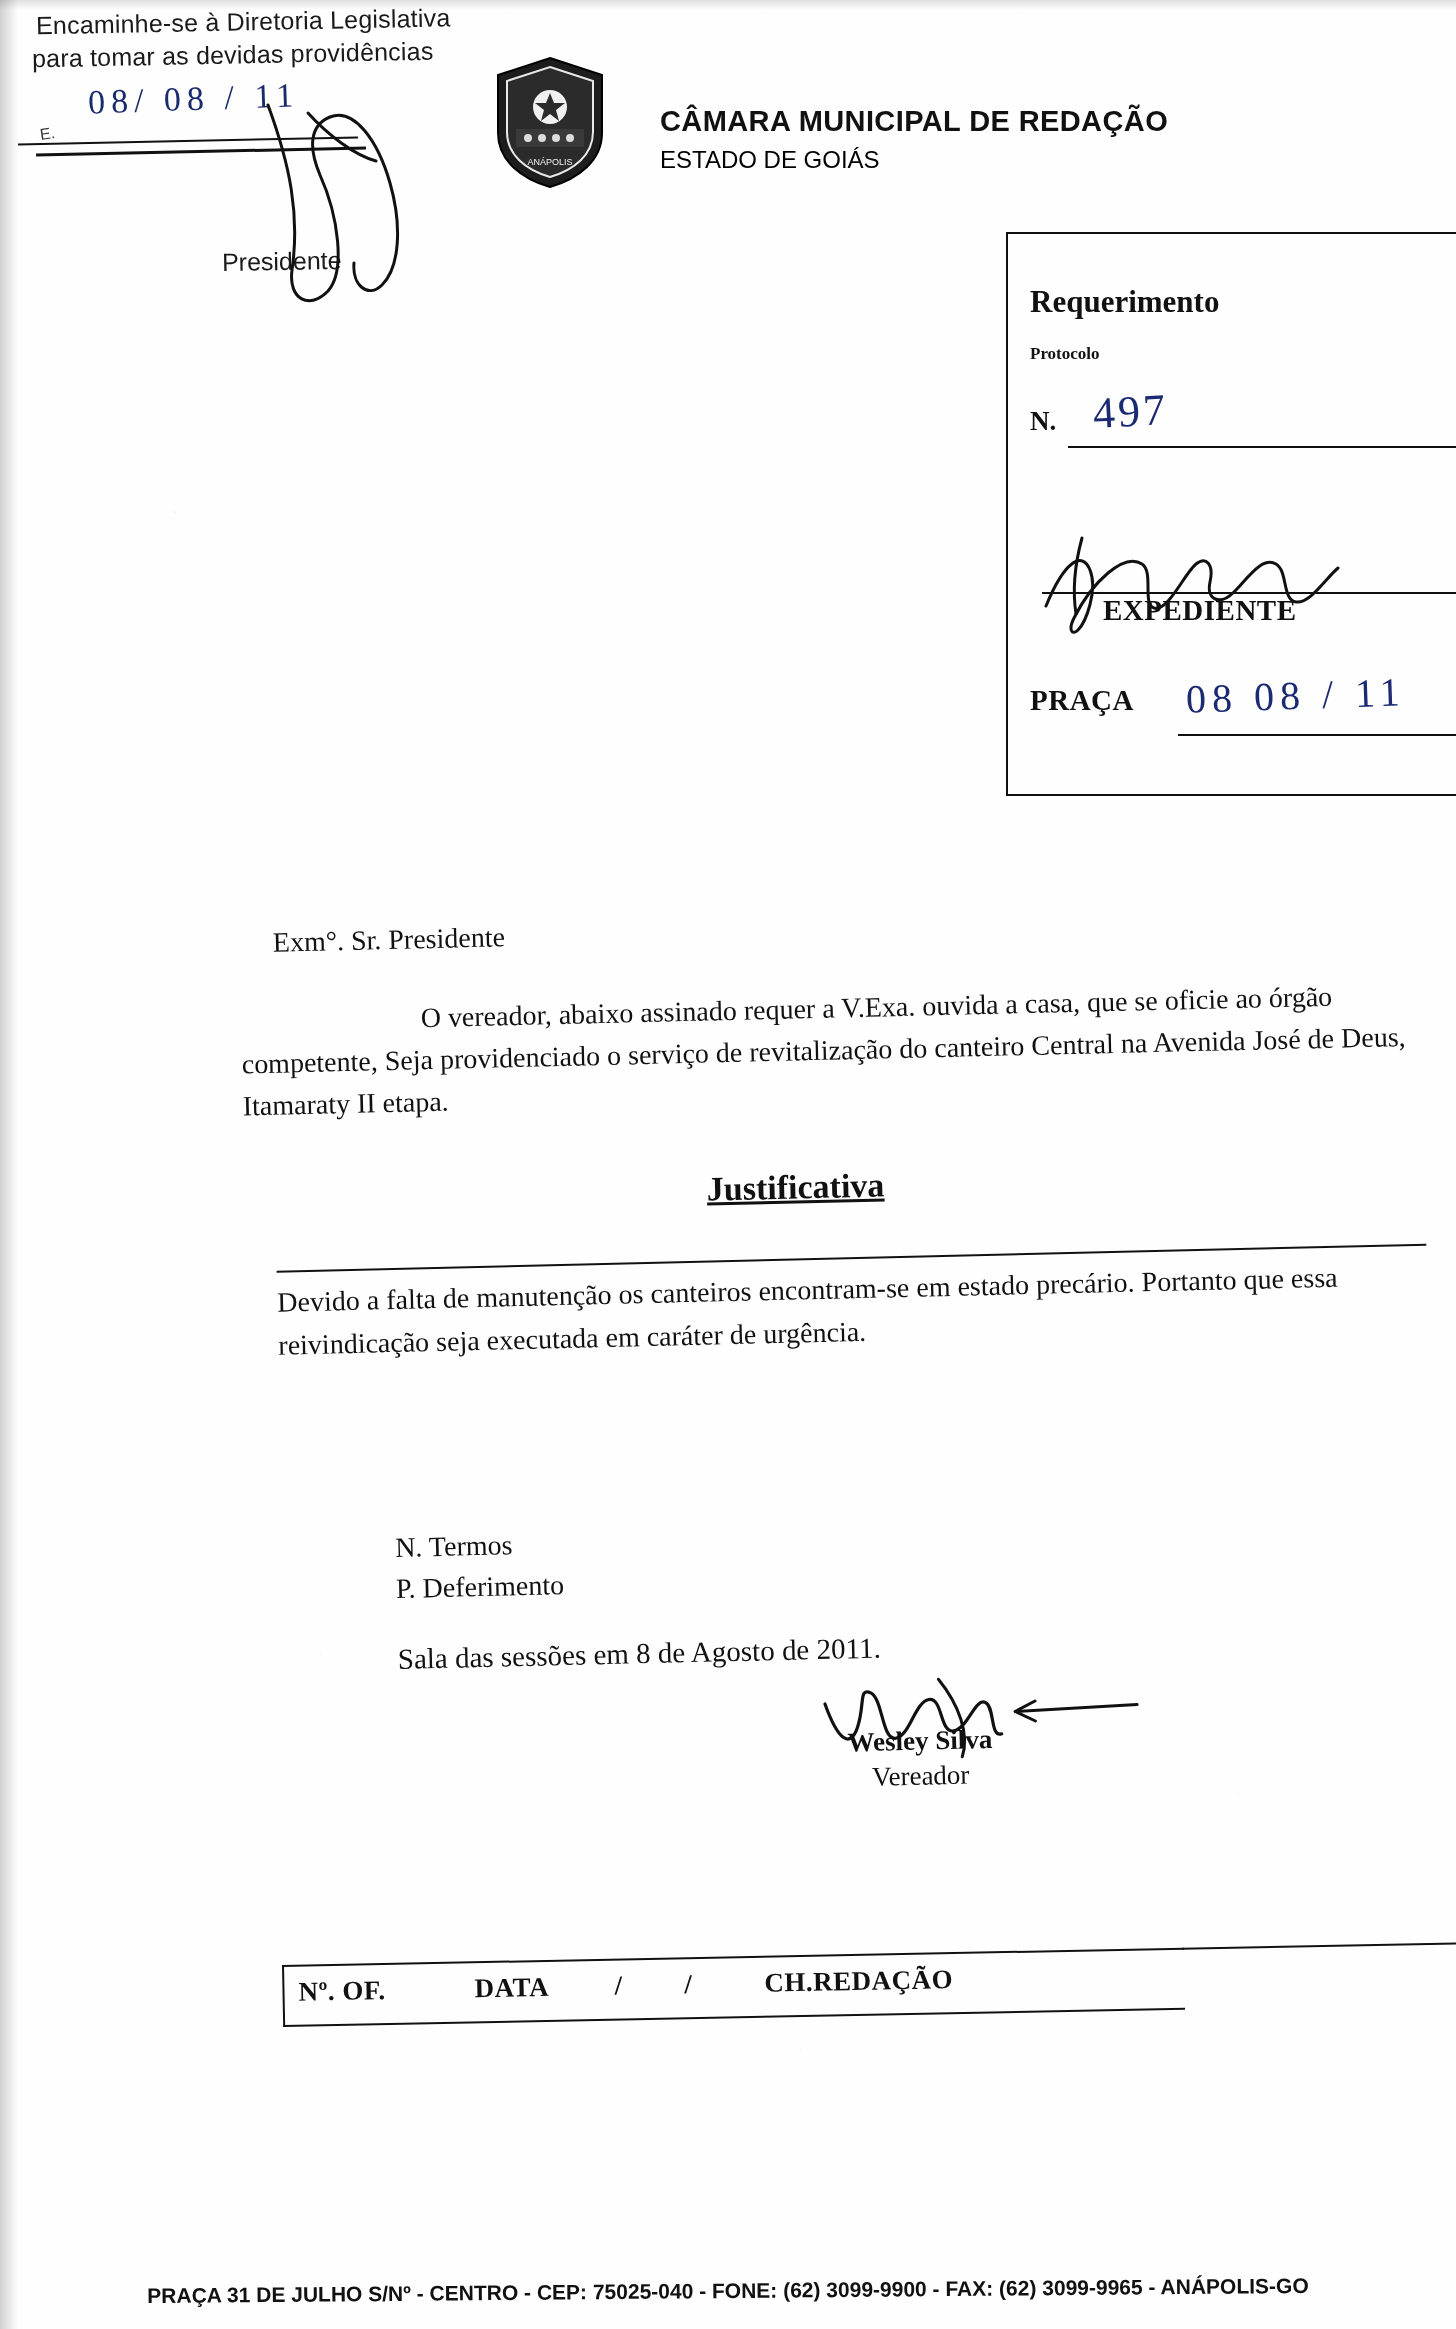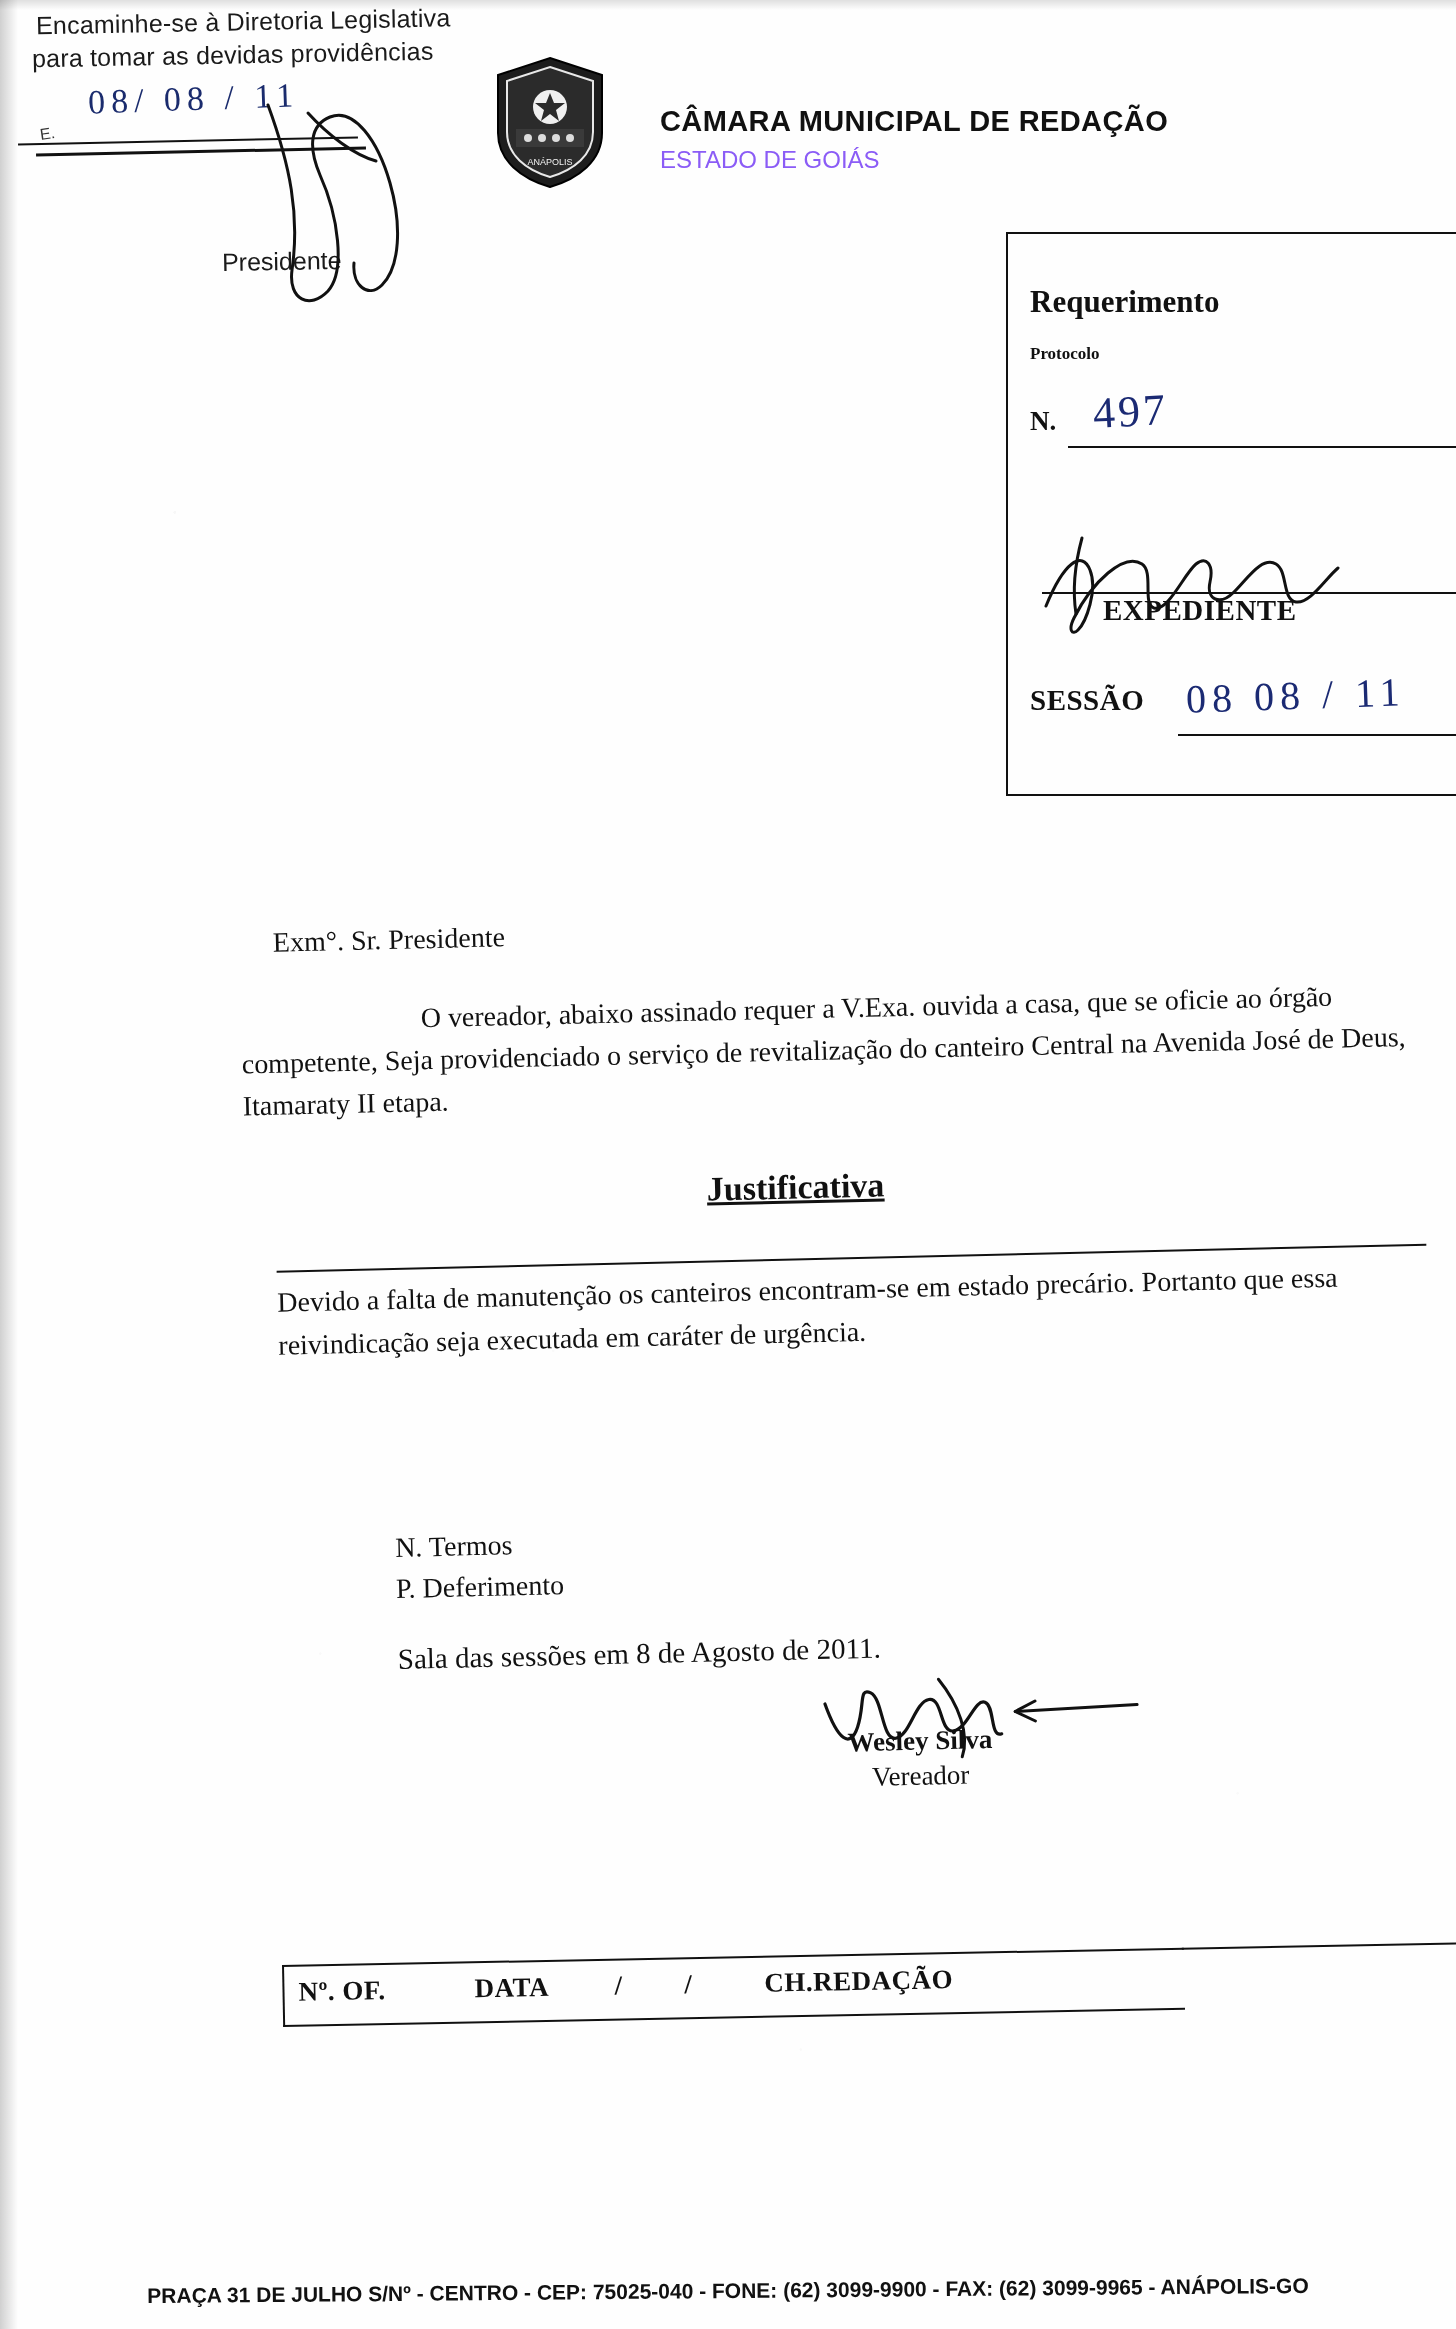--- a/index.html
+++ b/index.html
@@ -134,21 +134,21 @@
   .org-name {
     font-size: 29px;
     font-weight: bold;
     letter-spacing: .4px;
     color: #111;
     white-space: nowrap;
   }
   .org-state {
     margin-top: 8px;
     font-size: 24px;
-    color: #8b5cf6;
+    color: #000000;
   }
 
   
   .protocol {
     position: absolute;
     left: 1006px;
     top: 232px;
     width: 470px;
     height: 560px;
     border: 2px solid #111;
@@ -429,21 +429,21 @@
     <div class="p-n-val">497</div>
     <div class="p-n-rule"></div>
 
     <svg class="p-exp-sig" viewBox="0 0 330 110">
       <path d="M8 72 C 26 28, 44 16, 52 36 C 60 56, 48 88, 40 96 C 34 102, 30 96, 36 84 C 54 48, 86 18, 104 30 C 116 38, 104 70, 116 74 C 130 78, 146 40, 158 30 C 168 22, 176 30, 172 48 C 168 66, 182 72, 196 58 C 210 44, 224 22, 238 30 C 250 37, 244 66, 258 68 C 272 70, 288 44, 300 34" fill="none" stroke="#111" stroke-width="3" stroke-linecap="round"></path>
       <path d="M44 4 C 38 26, 34 54, 38 80" fill="none" stroke="#111" stroke-width="3" stroke-linecap="round"></path>
     </svg>
     <div class="p-exp-rule"></div>
     <div class="p-exp">EXPEDIENTE</div>
 
-    <div class="p-sessao">SESSÃO</div>
+    <div class="p-sessao">PRAÇA</div>
     <div class="p-sessao-val">08 08 / 11</div>
     <div class="p-sessao-rule"></div>
   </div>
 
   <div class="body-wrap">
     <div class="addressee">Exm°. Sr. Presidente</div>
 
     <div class="para"><span class="indent"></span><span>O vereador, abaixo assinado requer a V.Exa. ouvida a casa, que se oficie ao órgão competente, Seja providenciado o serviço de  revitalização do canteiro Central na Avenida José de Deus, Itamaraty II etapa.</span></div>
 
     <div class="just-title">Justificativa</div>

